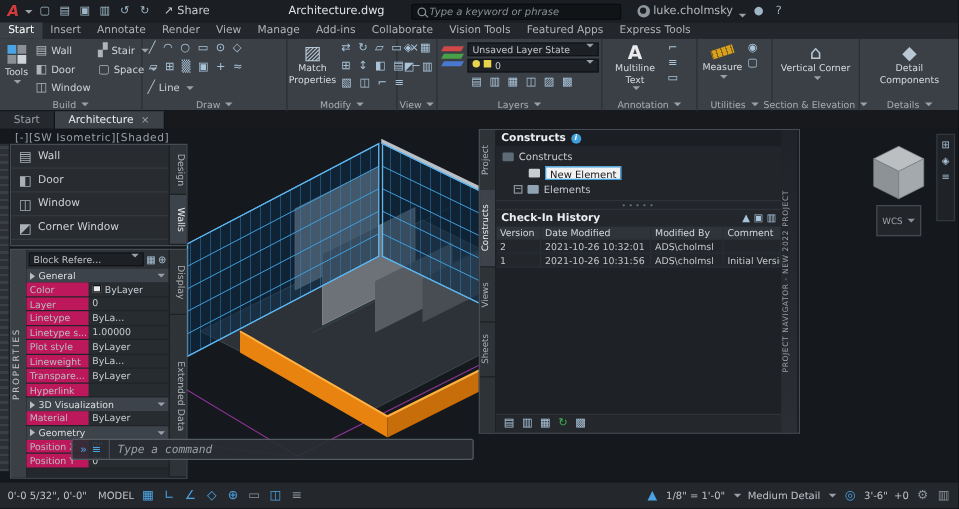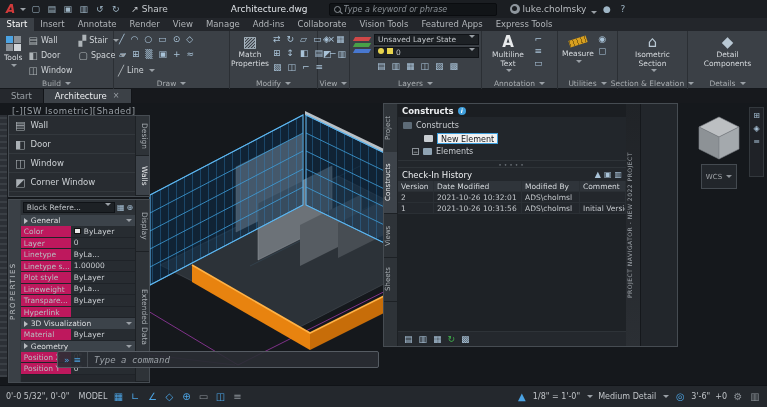--- a/index.html
+++ b/index.html
@@ -72,36 +72,36 @@
 .props-head .combo{flex:1}
 .hicon{color:#a9c3d8;font-size:8px}
 .psec{display:flex;align-items:center;background:#3c434a;color:#dcdee0;height:11px;padding:0 3px;gap:3px}
 .psec .tri{width:0;height:0;border-top:3px solid transparent;border-bottom:3px solid transparent;border-left:4px solid #b8bcc0}
 .psec .car{margin-left:auto}
 .prow{display:flex;height:11.5px;border-bottom:1px solid #1f2328}
 .plabel{width:50px;background:#be185d;color:#b8bcc0;padding:0 3px;line-height:11px;white-space:nowrap;overflow:hidden}
 .pvalue{flex:1;background:#272c31;color:#c8ccd0;padding:0 3px;line-height:11px;display:flex;align-items:center;gap:3px;white-space:nowrap;overflow:hidden}
 .colorsw{width:7px;height:6px;background:#e8e8e8;border:1px solid #111;flex:none}
 
-.pn{position:absolute;left:383px;top:0;width:295px;height:244px;display:flex;z-index:5;border:1px solid #464c52;background:#22262b}
+.pn{position:absolute;left:383px;top:0;width:257px;height:244px;display:flex;z-index:5;border:1px solid #464c52;background:#22262b}
 .pn-tabs{width:14px;background:#2e3338;display:flex;flex-direction:column;border-right:1px solid #1d2125}
 .pn-tab{writing-mode:vertical-rl;transform:rotate(180deg);font-size:7px;color:#aab0b5;text-align:center;border-top:1px solid #1d2125;padding:4px 0;flex:none}
 .pn-tab.active{background:#3d434a;color:#eceef0}
 .pn-body{width:228px;display:flex;flex-direction:column}
 .pn-head{height:13px;background:#1b1e22;display:flex;align-items:center;gap:4px;padding:0 4px;font-size:8.5px;color:#eceef0;font-weight:bold}
 .info{width:8px;height:8px;border-radius:50%;background:#3f9fdc;color:#fff;font-size:6px;font-weight:bold;text-align:center;line-height:8px;font-style:italic}
 .tree{background:#22262b;padding:2px 0;flex:none}
 .trow{display:flex;align-items:center;gap:4px;height:13px;padding:0 5px;font-size:8px;color:#c8ccd0}
 .trow.i1{padding-left:14px}.trow.i2{padding-left:26px}
 .fold{width:9px;height:7px;background:#8fa3b3;border-radius:1px;flex:none}
 .fold.dk{background:#5d6b77}
 .exp{width:7px;height:7px;border:1px solid #8a9096;font-size:6px;line-height:5px;text-align:center;color:#c8ccd0;flex:none}
 .tedit{background:#f2f2f2;color:#15181c;padding:0 3px;height:11px;line-height:11px;border:1px solid #3f9fdc}
 .splitter{height:8px;display:flex;align-items:center;justify-content:center;color:#6a7076;font-size:6px;letter-spacing:2px;background:#22262b;border-top:1px solid #2e3338;border-bottom:1px solid #2e3338}
-.ci-head-bar{height:13px;display:flex;align-items:center;padding:0 4px;font-size:8.5px;font-weight:normal;color:#eceef0;background:#23272c;gap:20px}
+.ci-head-bar{height:13px;display:flex;align-items:center;padding:0 4px;font-size:8.5px;font-weight:bold;color:#eceef0;background:#23272c;gap:20px}
 .ci-icons{margin-left:auto;display:flex;gap:3px;font-size:8px;color:#a9c3d8}
 .ci-table{flex:1;background:#1e2226;display:flex;flex-direction:column;overflow:hidden}
 .ci-row{display:flex;height:11px;font-size:7.5px;border-bottom:1px solid #2a2f34}
 .ci-row.h{background:#2f343a;color:#d4d8dc}
 .ci-row:not(.h){color:#c4c8cc;background:#23272c}
 .ci-c{padding:0 3px;line-height:11px;border-right:1px solid #2a2f34;white-space:nowrap;overflow:hidden}
 .c0{width:36px}.c1{width:88px}.c2{width:58px}.c3{flex:1}
 .pn-tools{height:15px;background:#24282d;display:flex;align-items:center;gap:6px;padding:0 6px;font-size:9px;color:#a9c3d8;border-top:1px solid #2e3338}
 .pn-tools .green{color:#3fae4a}
 .pn-title{width:15px;background:linear-gradient(180deg,#2b2f34,#202327);writing-mode:vertical-rl;transform:rotate(180deg);text-align:center;font-size:6px;color:#9aa0a6;letter-spacing:0.5px;border-left:1px solid #15181c;white-space:nowrap}
@@ -317,21 +317,21 @@
       </div>
       <div class="panel-label">
           <span>Utilities</span>
           <span class="car"></span>
         </div>
     </div>
 
     <div class="panel" style="width:70px">
       <div class="bigbtn">
         <span class="bicon">⌂</span>
-        <span>Isometric Section</span>
+        <span>Vertical Corner</span>
           <span class="car"></span>
       </div>
       <div class="panel-label">
           <span>Section &amp; Elevation</span>
           <span class="car"></span>
         </div>
     </div>
 
     <div class="panel" style="flex:1;border-right:none">
       <div class="bigbtn">

